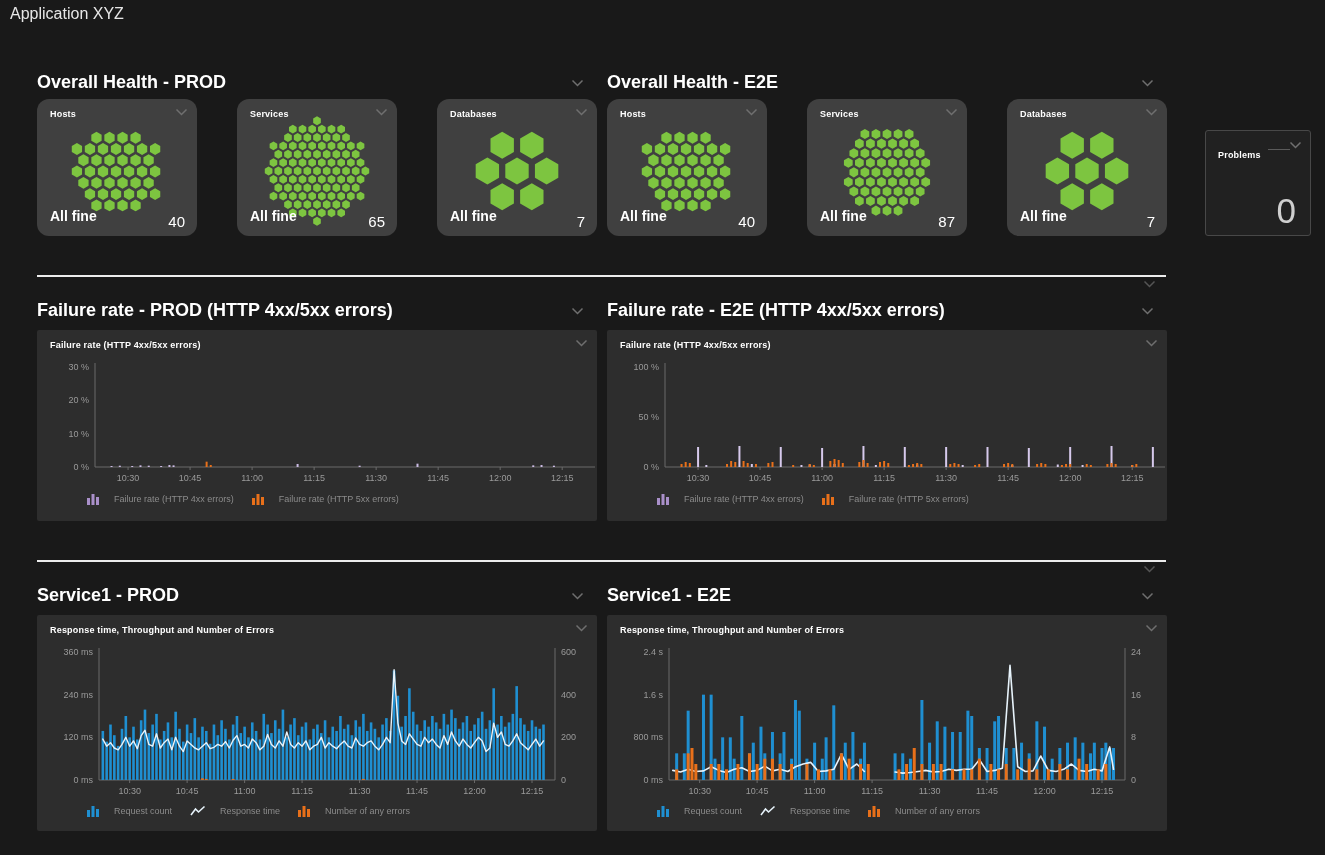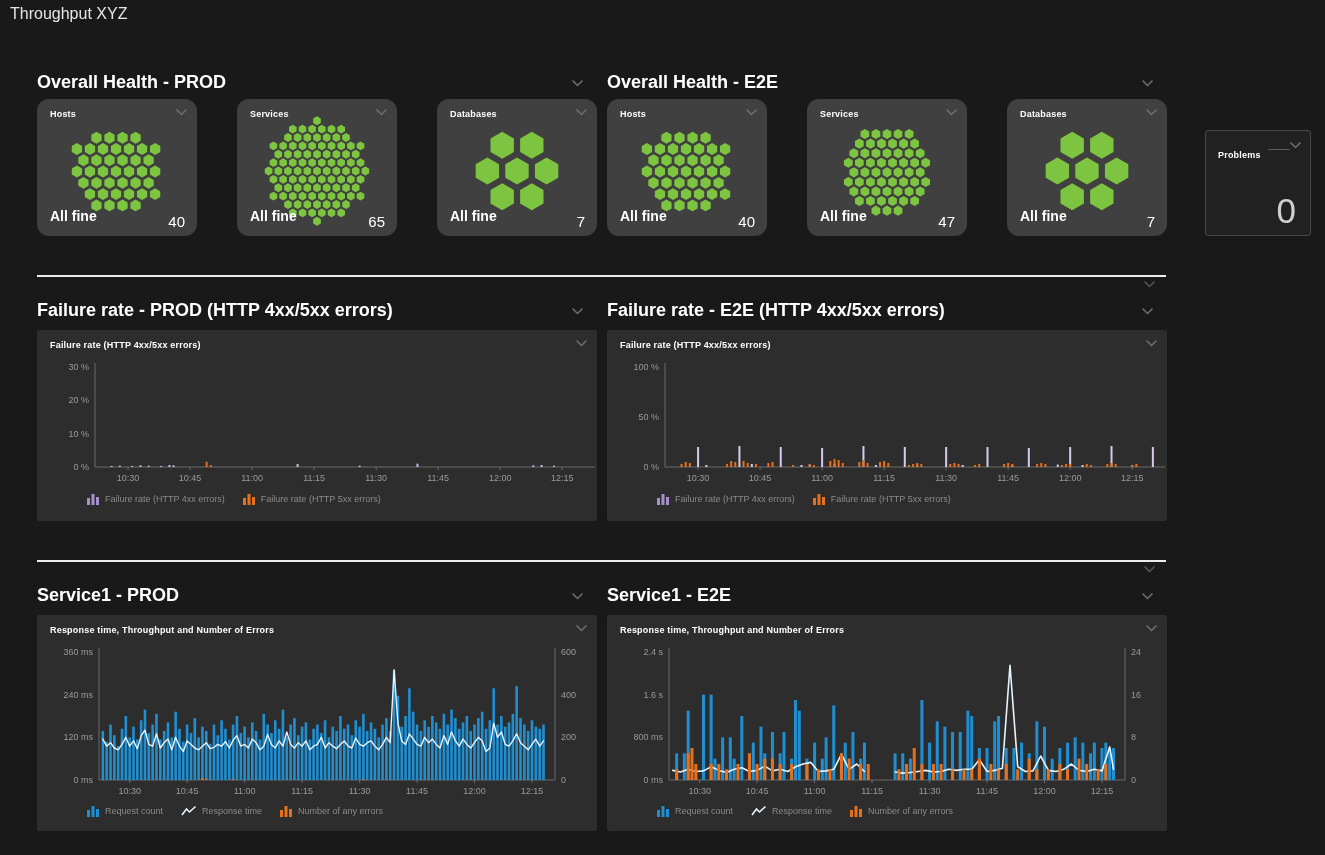--- a/index.html
+++ b/index.html
@@ -11,29 +11,29 @@
   .chart-tile{position:absolute;background:#2d2d2d;border-radius:2px;}
   .problems-tile{position:absolute;background:#212121;border:1px solid #484848;border-radius:3px;}
   .tile-header{position:absolute;left:13px;top:10px;color:#ffffff;font-size:9px;font-weight:700;letter-spacing:.2px;white-space:nowrap;}
   .chev{position:absolute;width:13px;height:9px;cursor:pointer;}
   .chev svg{display:block;}
   .allfine{position:absolute;left:13px;bottom:12px;color:#ffffff;font-size:14px;font-weight:700;}
   .count{position:absolute;right:12px;bottom:6px;color:#ffffff;font-size:15px;font-weight:400;}
   .big-zero{position:absolute;right:14px;bottom:4px;color:#cfcfcf;font-size:35px;font-weight:400;}
   .divider{position:absolute;height:2px;background:#ececec;}
   .legend{position:absolute;display:flex;align-items:center;gap:18px;color:#8b8b8b;font-size:9px;white-space:nowrap;}
-  .legend .li{display:flex;align-items:center;gap:5px;}
+  .legend .li{display:flex;align-items:center;gap:14px;}
   .hexsvg,.chartsvg{position:absolute;left:0;top:0;}
   .dash{position:absolute;height:1px;background:#5a5a5a;}
   text{font-family:"Liberation Sans",sans-serif;}
 </style>
 </head>
 <body>
 
-<div class="abs page-title" style="left:10px;top:5px;">Throughput XYZ</div>
+<div class="abs page-title" style="left:10px;top:5px;">Application XYZ</div>
 
 <div class="abs section-title" style="left:37px;top:72px;">Overall Health - PROD</div>
 <div class="abs chev" style="left:571px;top:79px;">
     <svg width="13" height="9">
       <polyline points="1.5,1.5 6.5,6.5 11.5,1.5" fill="none" stroke="#6f6f6f" stroke-width="1.5"></polyline>
     </svg>
   </div>
 <div class="abs section-title" style="left:607px;top:72px;text-align:center;">Overall Health - E2E</div>
 <div class="abs chev" style="left:1141px;top:79px;">
     <svg width="13" height="9">
@@ -334,21 +334,21 @@
         <polygon points="68.94,106.61 73.31,109.13 73.31,114.17 68.94,116.69 64.58,114.17 64.58,109.13" fill="#7dc540"></polygon>
         <polygon points="52.36,97.03 56.72,99.55 56.72,104.59 52.36,107.11 47.99,104.59 47.99,99.55" fill="#7dc540"></polygon>
         <polygon points="41.30,58.73 45.66,61.25 45.66,66.29 41.30,68.81 36.93,66.29 36.93,61.25" fill="#7dc540"></polygon>
         <polygon points="118.70,58.73 123.07,61.25 123.07,66.29 118.70,68.81 114.34,66.29 114.34,61.25" fill="#7dc540"></polygon>
         <polygon points="118.70,77.88 123.07,80.40 123.07,85.44 118.70,87.96 114.34,85.44 114.34,80.40" fill="#7dc540"></polygon>
         <polygon points="41.30,77.88 45.66,80.40 45.66,85.44 41.30,87.96 36.93,85.44 36.93,80.40" fill="#7dc540"></polygon>
         <polygon points="57.89,30.00 62.25,32.52 62.25,37.56 57.89,40.08 53.52,37.56 53.52,32.52" fill="#7dc540"></polygon>
         <polygon points="102.11,30.00 106.48,32.52 106.48,37.56 102.11,40.08 97.75,37.56 97.75,32.52" fill="#7dc540"></polygon>
       </svg>
     <div class="allfine">All fine</div>
-    <div class="count">47</div>
+    <div class="count">87</div>
     </div>
     <div class="tile" style="left: 1007px; top: 99px; width: 160px; height: 137px;">
       <div class="tile-header">Databases</div>
     <div class="chev" style="right:9px;top:9px;">
         <svg width="13" height="9">
           <polyline points="1.5,1.5 6.5,6.5 11.5,1.5" fill="none" stroke="#6f6f6f" stroke-width="1.5"></polyline>
         </svg>
       </div>
     <svg class="hexsvg" width="160" height="137">
         <polygon points="80.00,58.50 91.69,65.25 91.69,78.75 80.00,85.50 68.31,78.75 68.31,65.25" fill="#7dc540"></polygon>

